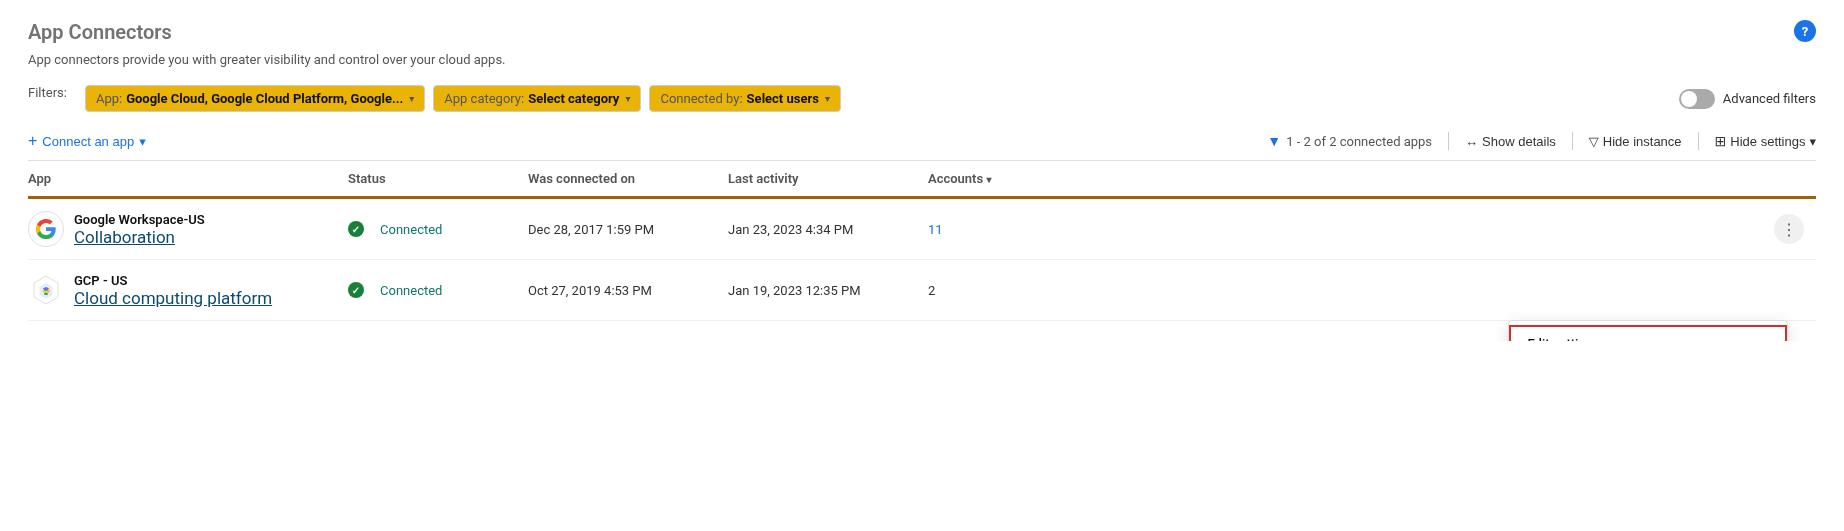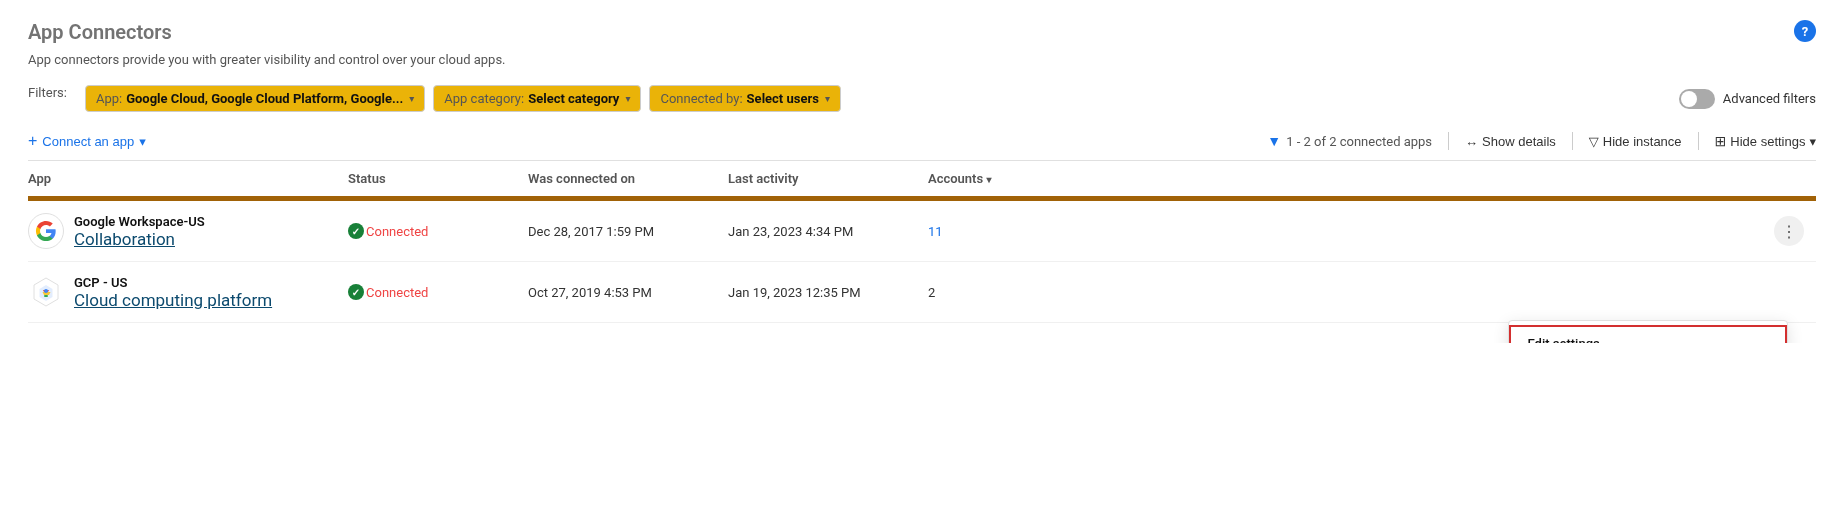--- a/index.html
+++ b/index.html
@@ -165,21 +165,21 @@
       width: 1px;
       height: 18px;
       background: #ccc;
     }
     table {
       width: 100%;
       border-collapse: collapse;
       margin-top: 0;
     }
     thead tr {
-      border-bottom: 5px solid #a16207;
+      border-bottom: 3px solid #a16207;
       margin-left: 44px;
     }
     th {
       text-align: left;
       padding: 10px 12px 10px 0;
       font-size: 13px;
       font-weight: 600;
       color: #555;
     }
     td {
@@ -199,22 +199,22 @@
       font-size: 13px;
     }
     .app-sub {
       font-size: 17px;
       color: #0c4a6e;
       text-decoration: underline;
     }
     .status-connected {
       display: flex;
       align-items: center;
-      gap: 2px;
-      color: #ef4444;
+      gap: 16px;
+      color: #0f766e;
       font-size: 13px;
     }
     .status-dot {
       width: 16px; height: 16px;
       background: #188038;
       border-radius: 50%;
       display: flex; align-items: center; justify-content: center;
       flex-shrink: 0;
     }
     .status-dot::after {

